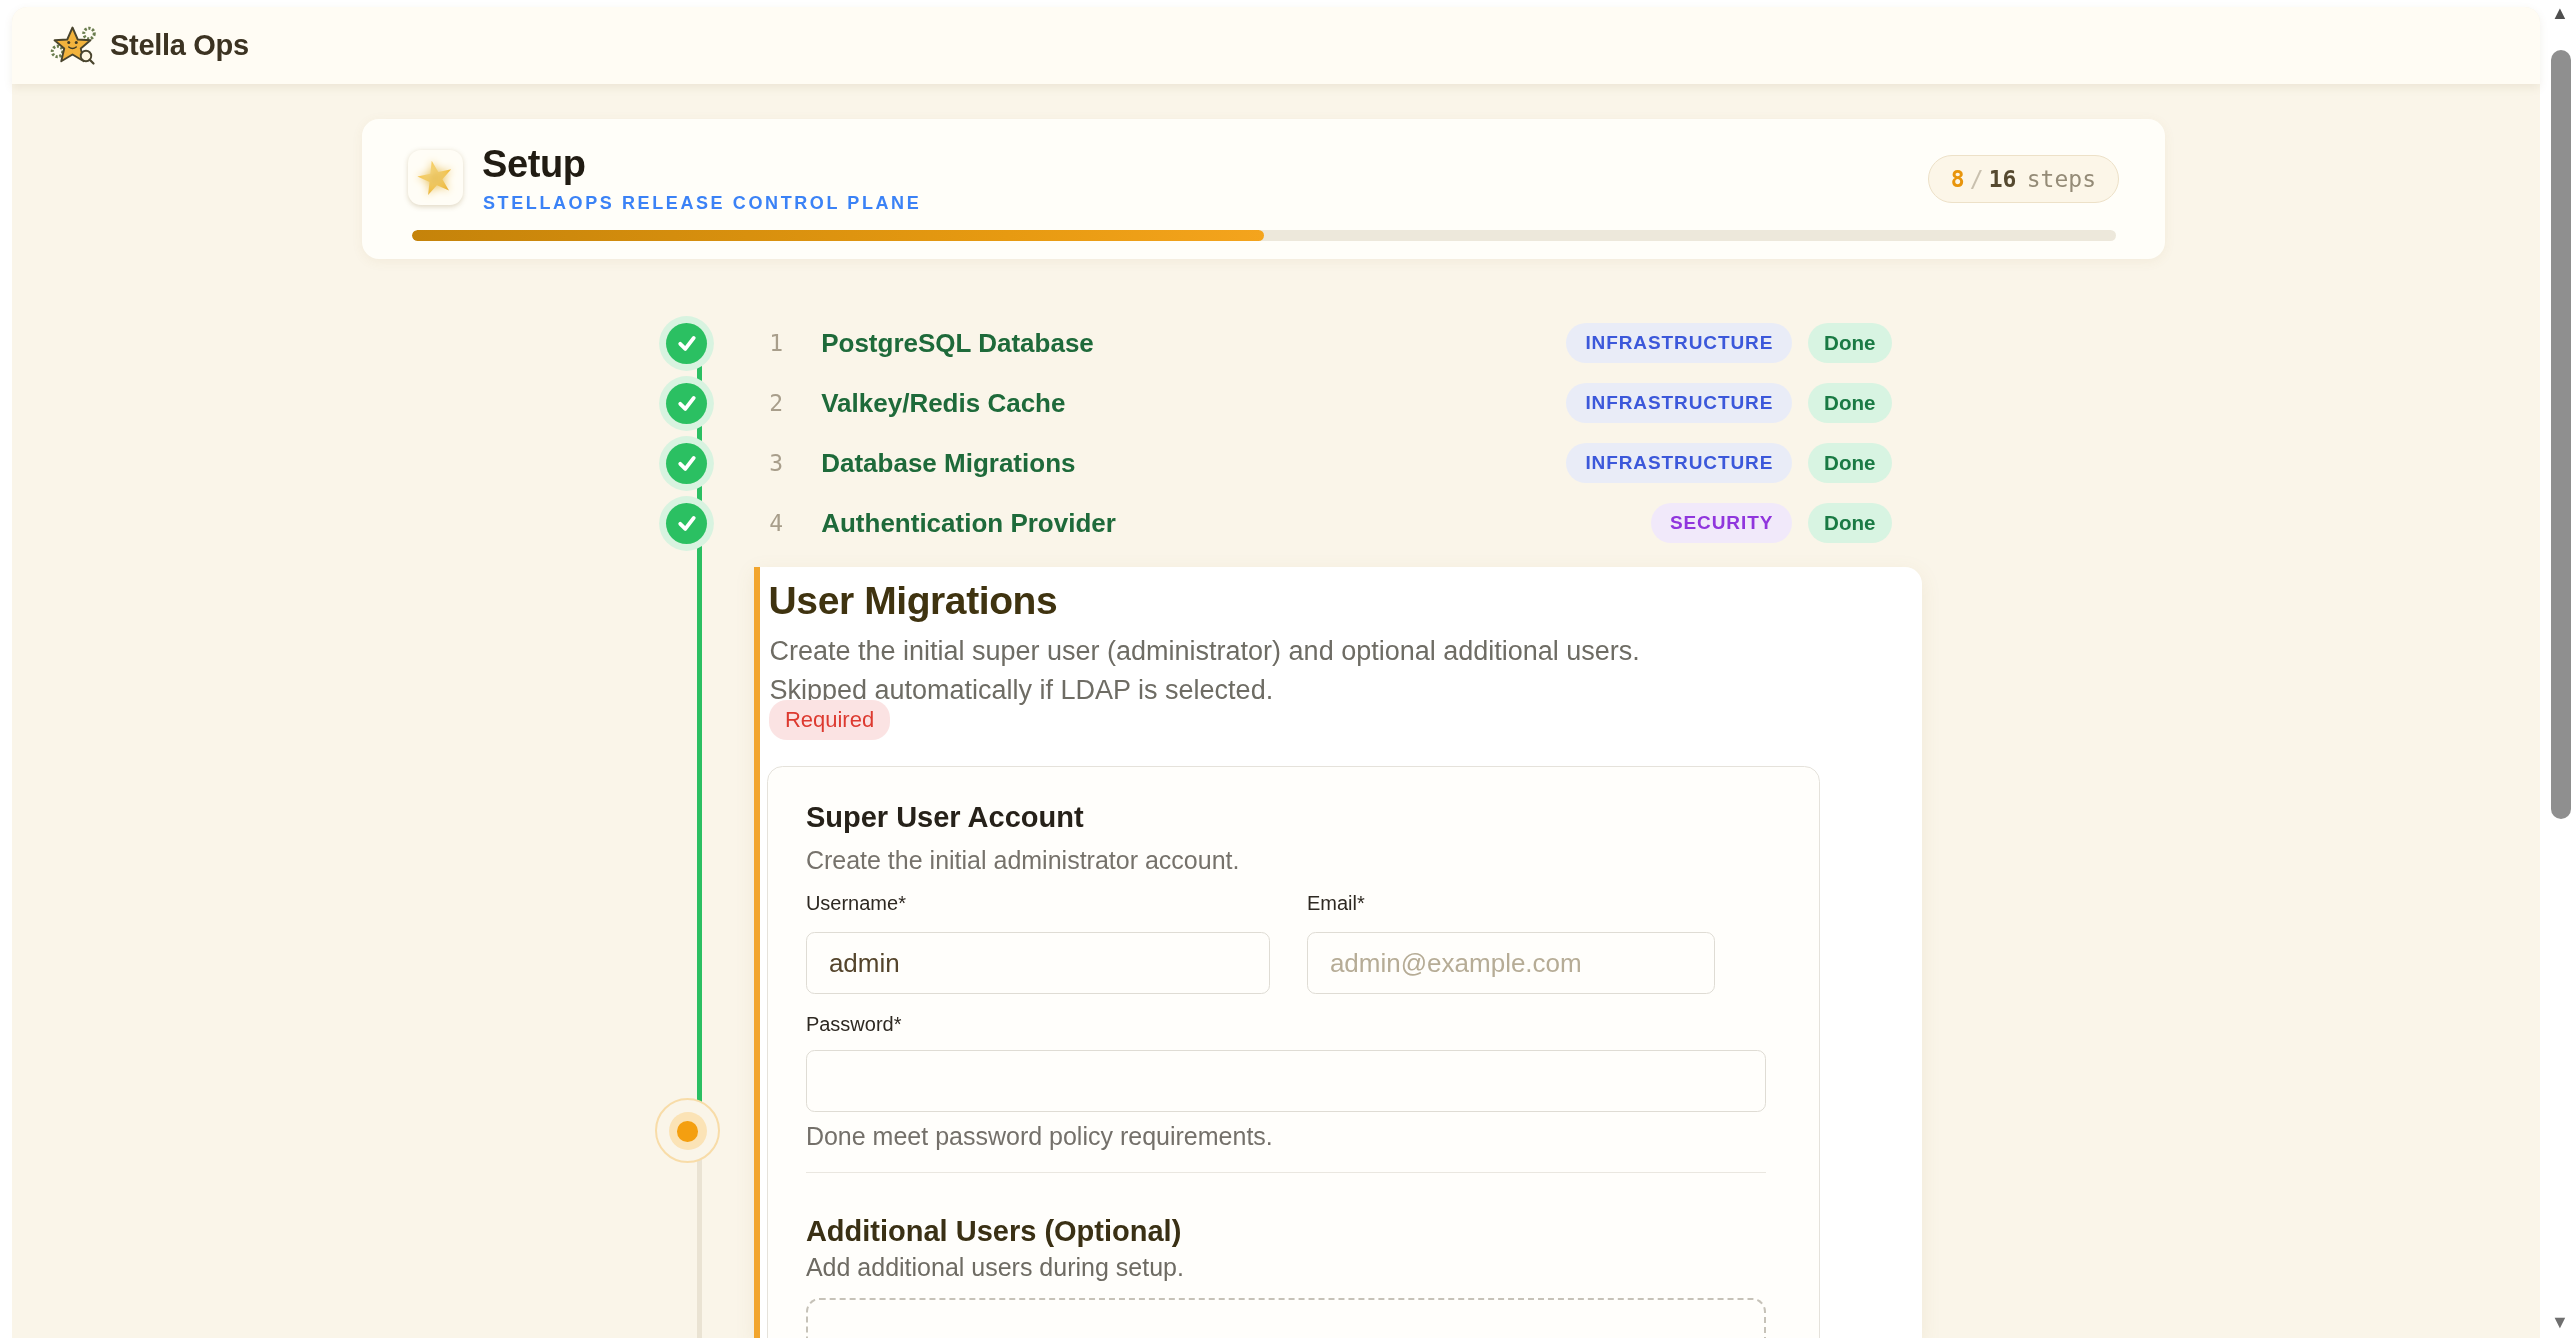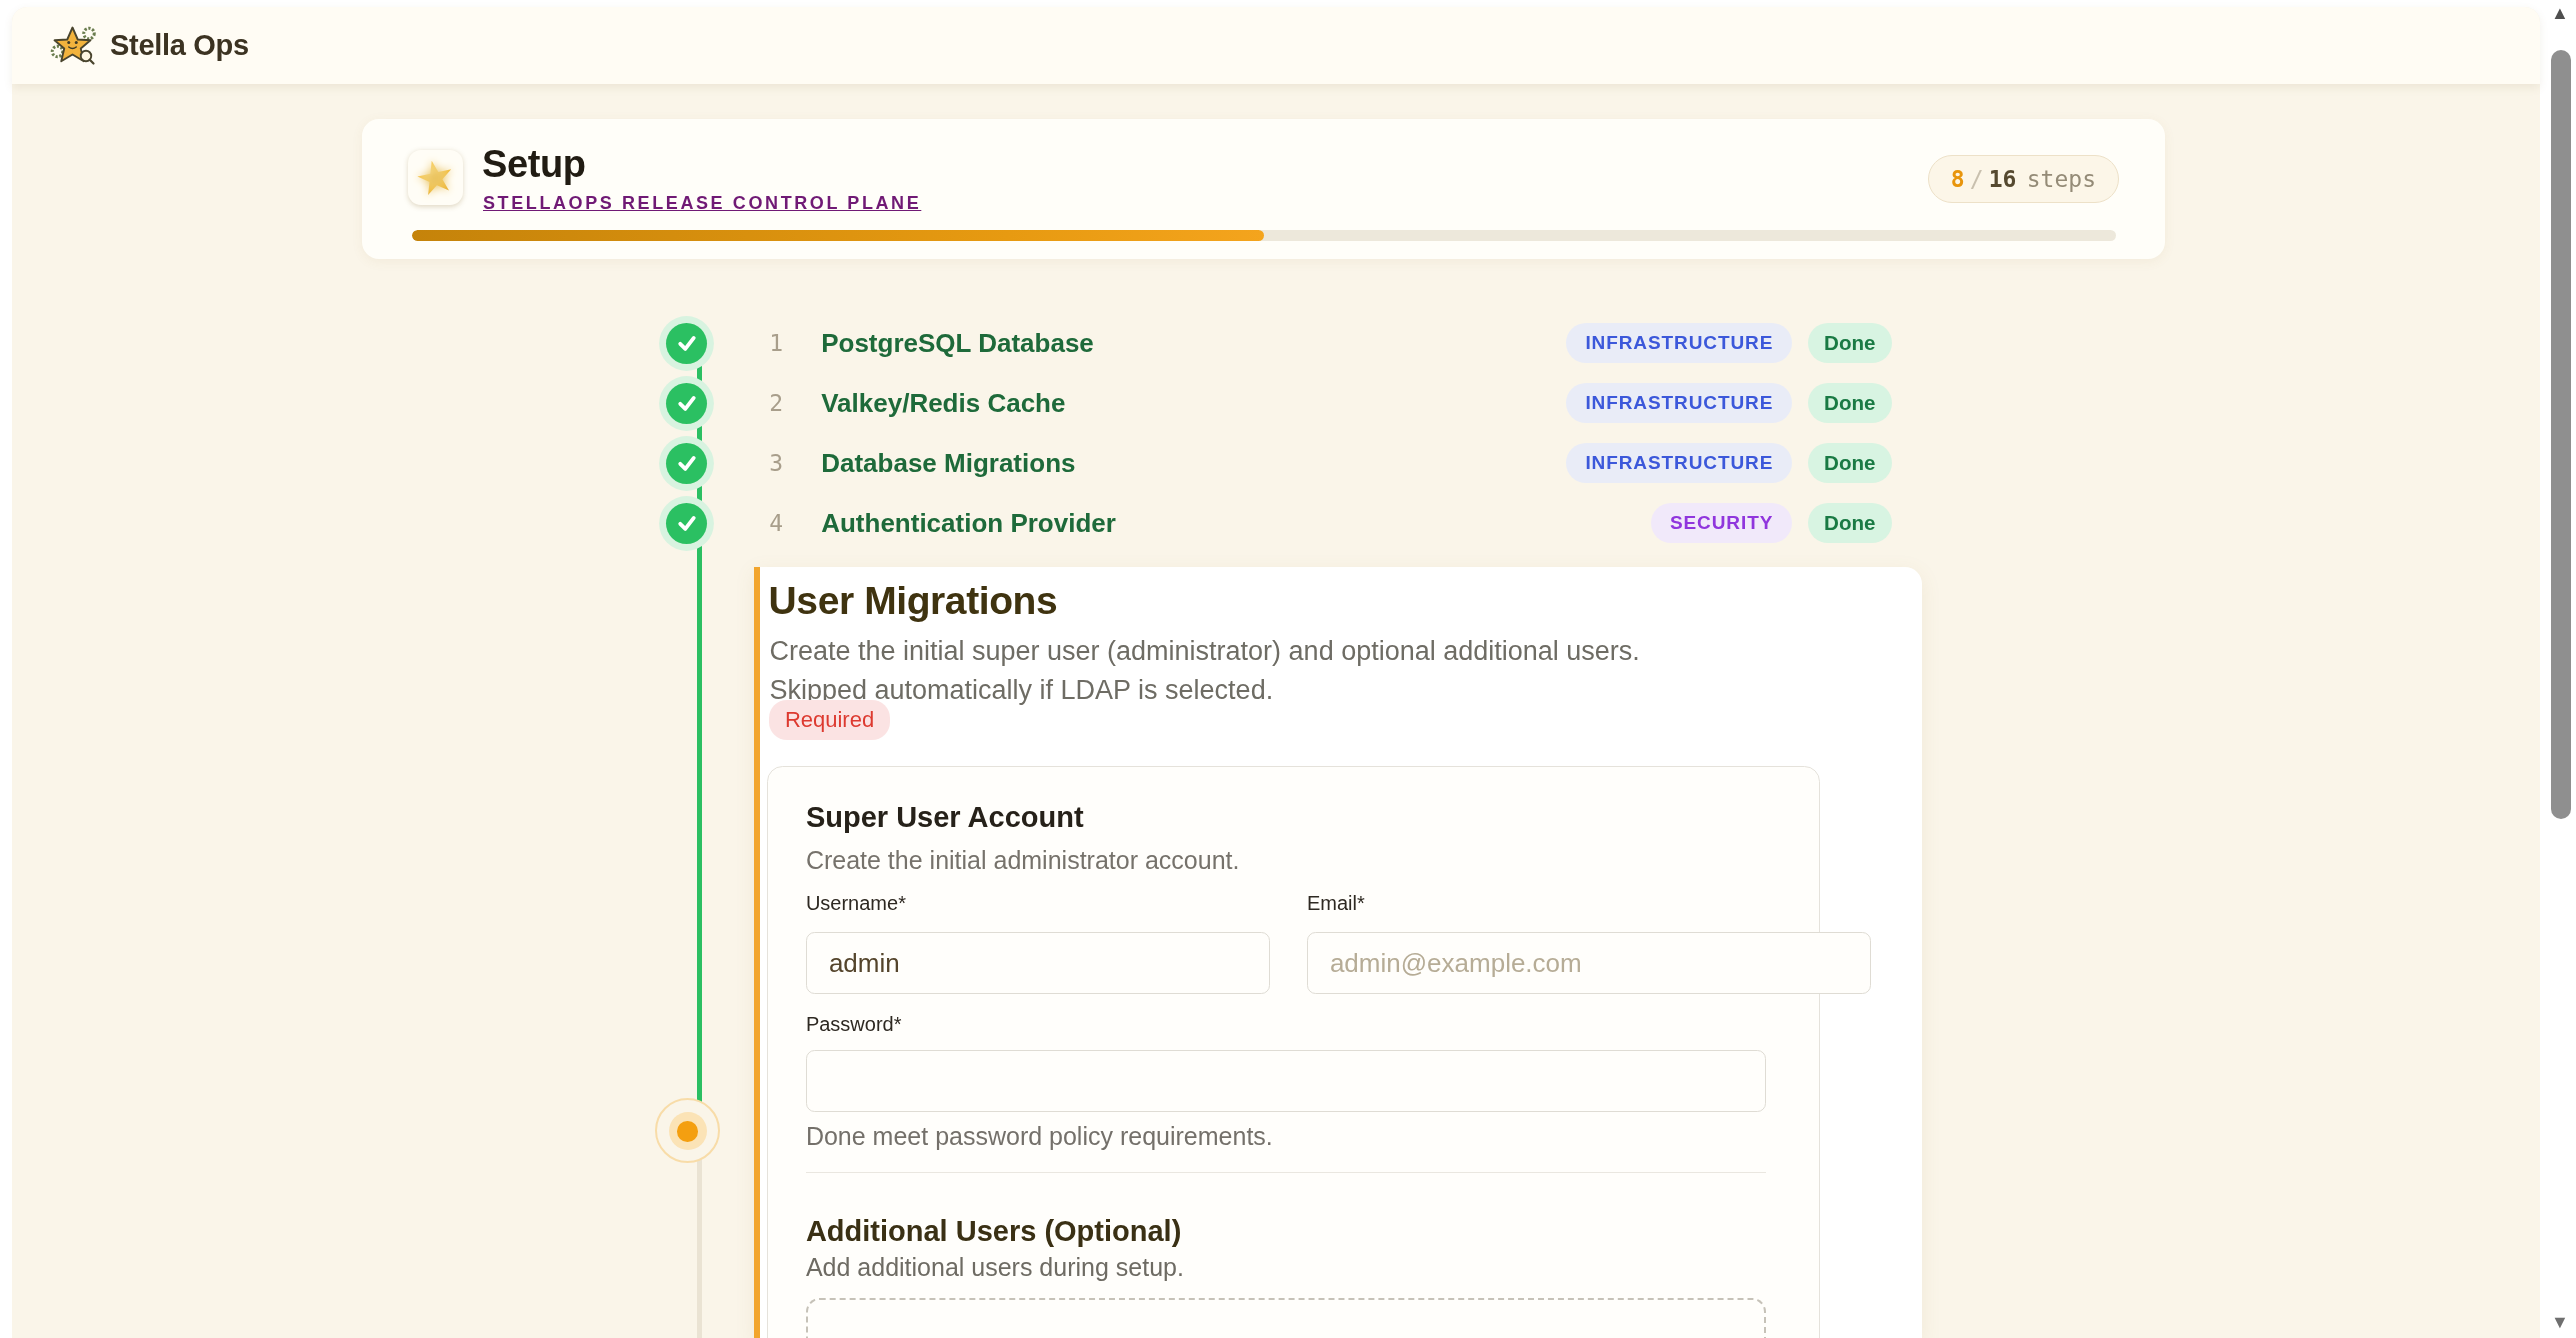--- a/index.html
+++ b/index.html
@@ -35,21 +35,21 @@
     box-shadow:0 1.7px 5.2px rgba(140,110,50,.25);
     overflow:hidden; display:flex; align-items:center; justify-content:center;
   }
   .setup-logo .star-glyph{
     font-size:45px; line-height:1; color:#f2b32a;
     text-shadow:0 0 8.6px #e9c25e; transform:rotate(-12deg);
     background:radial-gradient(circle at 45% 40%, #ffe9a0 0%, #f6c244 45%, #c9871c 100%);
     -webkit-background-clip:text; background-clip:text; -webkit-text-fill-color:transparent;
   }
   .setup-title{ position:absolute; left:120px; top:24px; font-size:38px; font-weight:700; color:#211c13; letter-spacing:-0.4px;}
-  .setup-subtitle{ position:absolute; left:121px; top:74px; font-size:18px; font-weight:700; color:#701a75; letter-spacing:2.6px;text-decoration:underline;}
+  .setup-subtitle{ position:absolute; left:121px; top:74px; font-size:18px; font-weight:700; color:#3b82f6; letter-spacing:2.6px;}
   .steps-pill{
     position:absolute; right:46px; top:36px; height:48px;
     border:1.7px solid #ede1c8; background:#fcf6e8; border-radius:26px;
     display:flex; align-items:center; padding:0 22px;
     font-family:"DejaVu Sans Mono", monospace; font-size:23px; color:#948b77;
   }
   .steps-pill .done{ color:#e8950c; font-weight:700; }
   .steps-pill .sep{ color:#c9c0ae; margin:0 5.2px; }
   .steps-pill .total{ color:#55492f; font-weight:700; margin-right:10.3px; }
   .progress-track{
@@ -231,21 +231,21 @@
   <div class="required-badge pill">Required</div>
 
   <div class="su-card">
     <div class="su-title">Super User Account</div>
     <div class="su-desc">Create the initial administrator account.</div>
 
     <div class="field-label" style="left:38px; top:125px;">Username*</div>
     <div class="field-label" style="left:539px; top:125px;">Email*</div>
 
     <input class="text-input" style="left: 38px; top: 165px; width: 464px;" type="text" value="admin">
-    <input class="text-input" style="left: 539px; top: 165px; width: 564px;" type="text" placeholder="admin@example.com">
+    <input class="text-input" style="left: 539px; top: 165px; width: 408px;" type="text" placeholder="admin@example.com">
 
     <div class="field-label" style="left:38px; top:246px;">Password*</div>
     <input class="text-input" style="left: 38px; top: 283px; width: 960px;" type="password">
     <div class="pw-hint">Done meet password policy requirements.</div>
 
     <div class="su-divider"></div>
 
     <div class="au-title">Additional Users (Optional)</div>
     <div class="au-desc">Add additional users during setup.</div>
 

